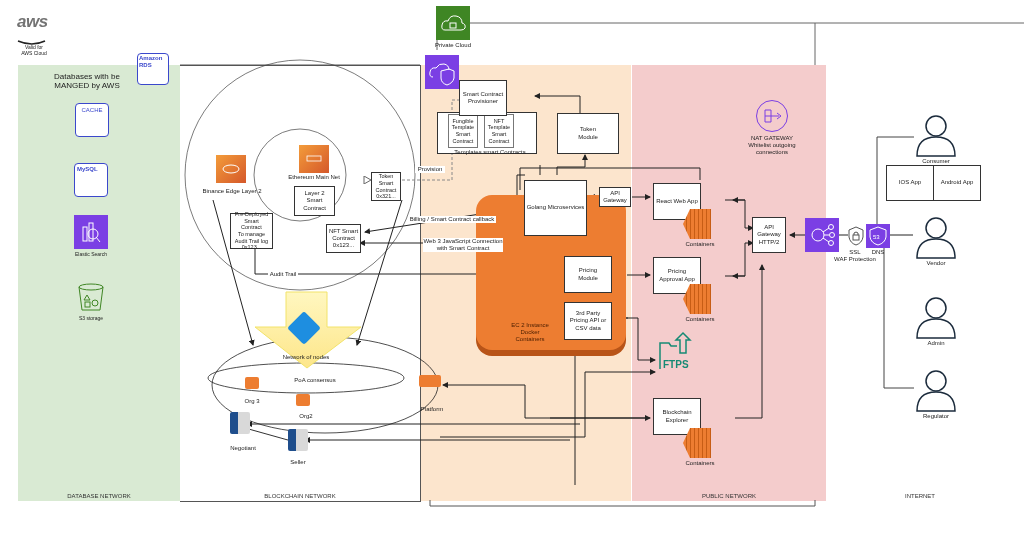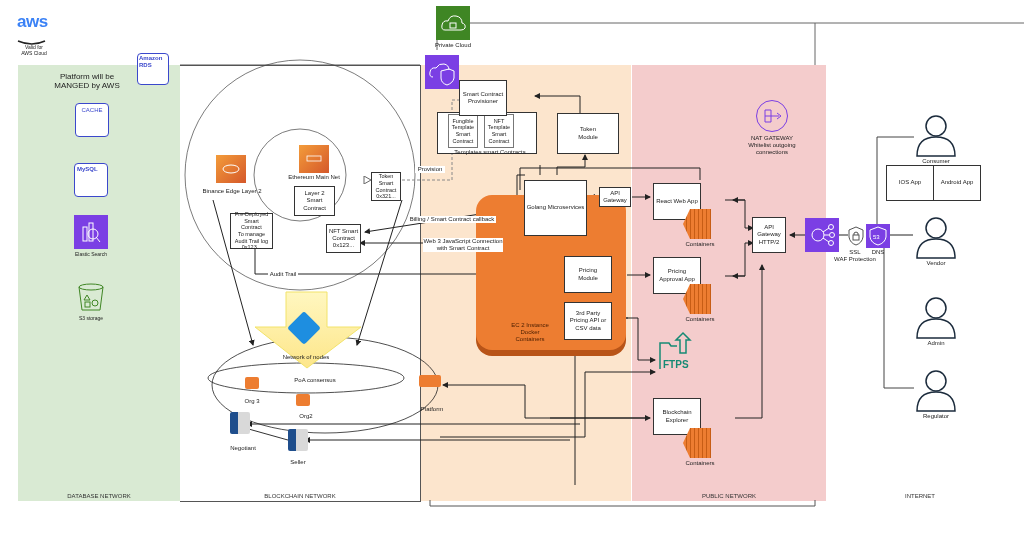--- a/index.html
+++ b/index.html
@@ -94,29 +94,29 @@
 
   <path d="M648,418 L525,418 L525,385 L443,385" fill="none" stroke="#222" marker-end="url(#ar)"></path>
   <path d="M550,418 L650,418" fill="none" stroke="#222" marker-end="url(#ar)"></path>
 
   <line x1="580" y1="424" x2="247" y2="424" stroke="#222" marker-end="url(#ar)"></line>
   <line x1="570" y1="440" x2="305" y2="440" stroke="#222" marker-end="url(#ar)"></line>
   <line x1="245" y1="428" x2="295" y2="442" stroke="#333"></line>
 </svg>
 
 <div class="abs" style="left:17px;top:12px;width:40px;">
-  <div style="font-size:17px;font-weight:bold;color:#3b82f6;letter-spacing:-0.5px;">aws</div>
+  <div style="font-size:17px;font-weight:bold;color:#737373;letter-spacing:-0.5px;font-style:italic;">aws</div>
   <svg width="30" height="6">
       <path d="M1,1 Q15,7 28,1" fill="none" stroke="#222" stroke-width="1.5"></path>
     </svg>
 </div>
 <div class="lbl" style="left:14px;top:45px;width:40px;white-space:pre-line;font-size:5px;">Valid for
 AWS Cloud</div>
 
-<div class="lbl" style="left:48px;top:72px;width:78px;font-size:8px;white-space:pre-line;">Platform will be
+<div class="lbl" style="left:48px;top:72px;width:78px;font-size:8px;white-space:pre-line;">Databases with be
 MANGED by AWS</div>
 <div class="abs" style="left:137px;top:53px;width:32px;height:32px;border:1.5px solid #3b48cc;border-radius:4px;background:#fff;box-sizing:border-box;">
   <div style="color:#3b48cc;font-size:6px;font-weight:bold;white-space:pre-line;line-height:1.1;padding:1px;">Amazon
 RDS</div>
 </div>
 <div class="abs" style="left:75px;top:103px;width:34px;height:34px;border:1.5px solid #3b48cc;border-radius:4px;box-sizing:border-box;background:#fff;">
   <div style="color:#3b48cc;font-size:6px;text-align:center;margin-top:3px;">CACHE</div>
 </div>
 <div class="abs" style="left:74px;top:163px;width:34px;height:34px;border:1.5px solid #3b48cc;border-radius:4px;box-sizing:border-box;background:#fff;">
   <div style="color:#3b48cc;font-size:6px;font-weight:bold;padding:2px;">MySQL</div>

